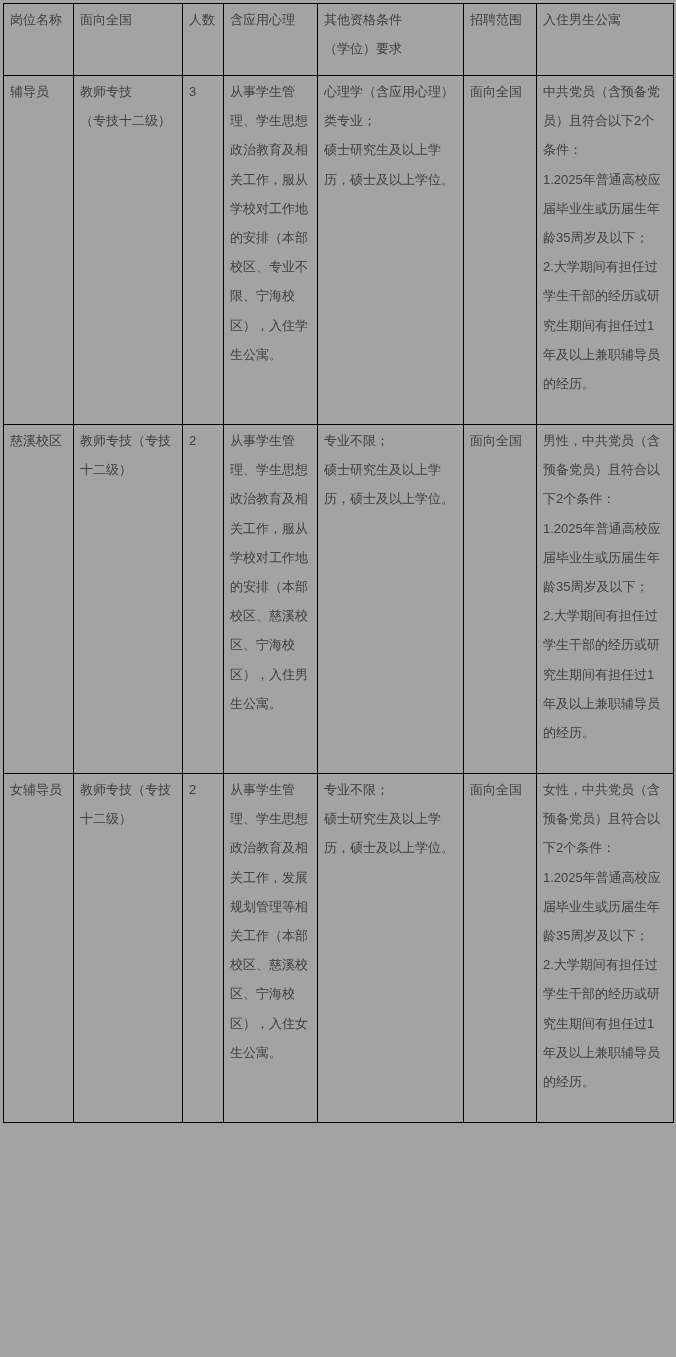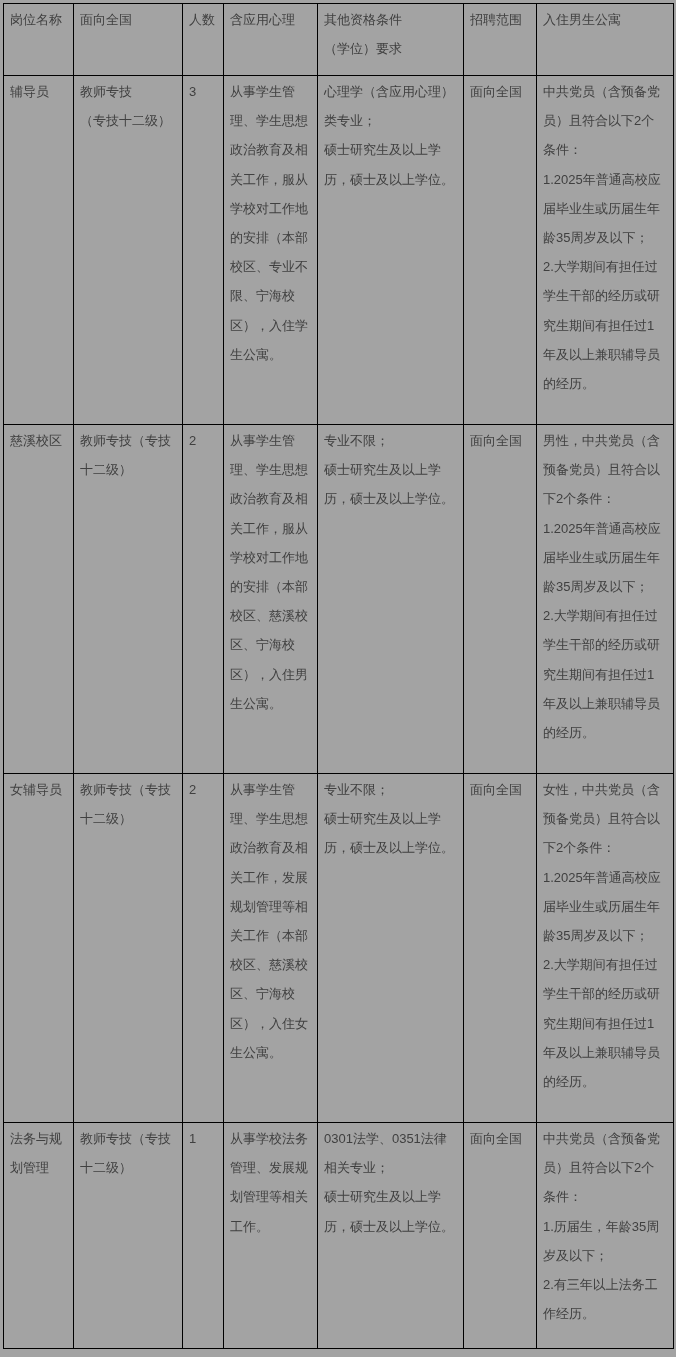--- a/index.html
+++ b/index.html
@@ -104,27 +104,15 @@
           <td>教师专技（专技十二级）</td>
           <td>2</td>
           <td>从事学生管理、学生思想政治教育及相关工作，发展规划管理等相关工作（本部校区、慈溪校区、宁海校区），入住女生公寓。</td>
           <td>专业不限；
 硕士研究生及以上学历，硕士及以上学位。</td>
           <td>面向全国</td>
           <td>女性，中共党员（含预备党员）且符合以下2个条件：
 1.2025年普通高校应届毕业生或历届生年龄35周岁及以下；
 2.大学期间有担任过学生干部的经历或研究生期间有担任过1年及以上兼职辅导员的经历。</td>
         </tr>
-        <tr>
-          <td>法务与规划管理</td>
-          <td>教师专技（专技十二级）</td>
-          <td>1</td>
-          <td>从事学校法务管理、发展规划管理等相关工作。</td>
-          <td>0301法学、0351法律相关专业；
-硕士研究生及以上学历，硕士及以上学位。</td>
-          <td>面向全国</td>
-          <td>中共党员（含预备党员）且符合以下2个条件：
-1.历届生，年龄35周岁及以下；
-2.有三年以上法务工作经历。</td>
-        </tr>
       </tbody>
   </table>
 </div>
 
 </body></html>

